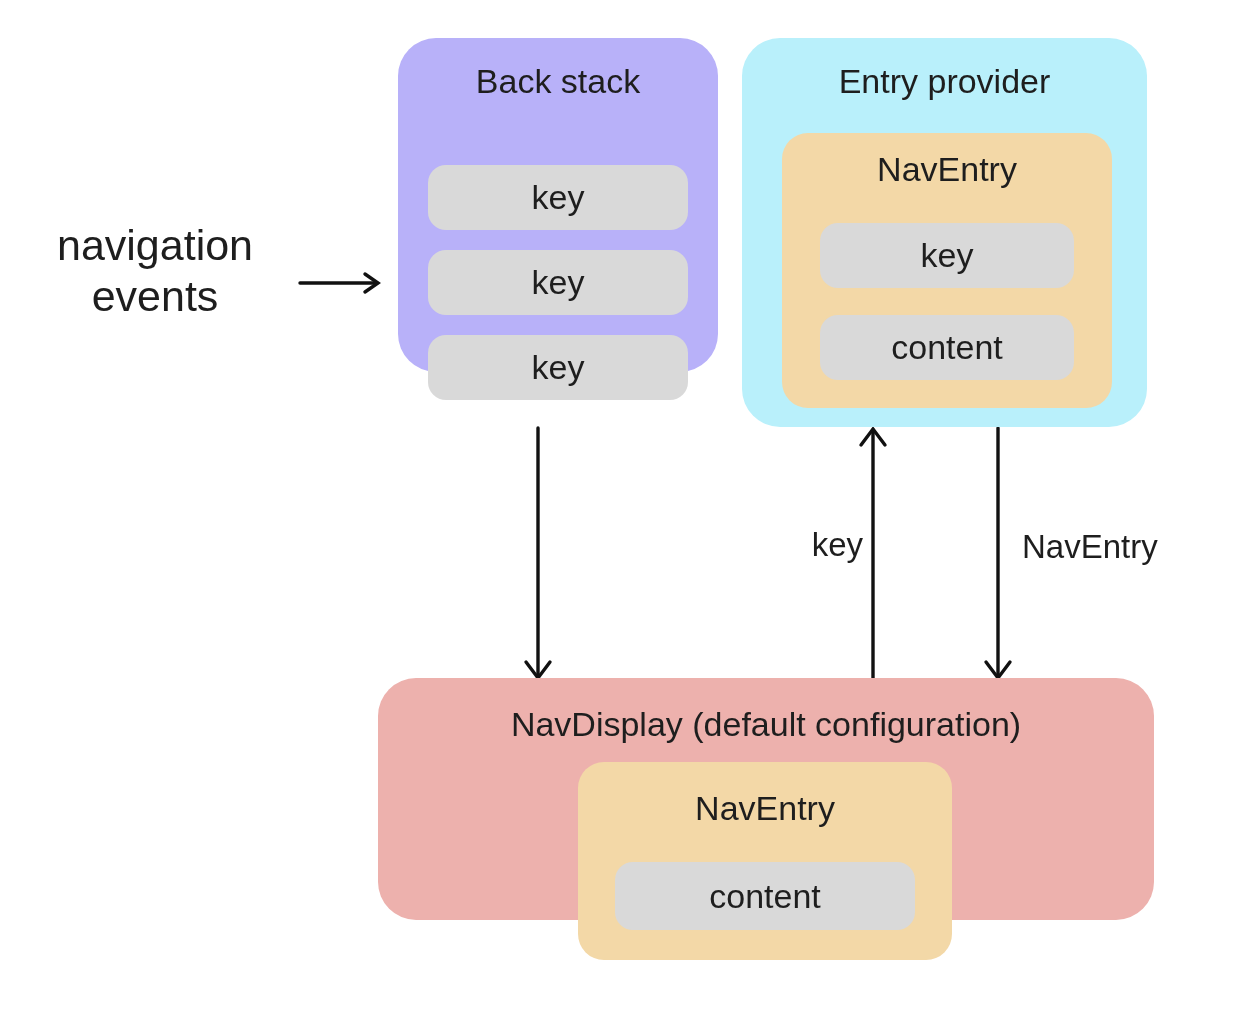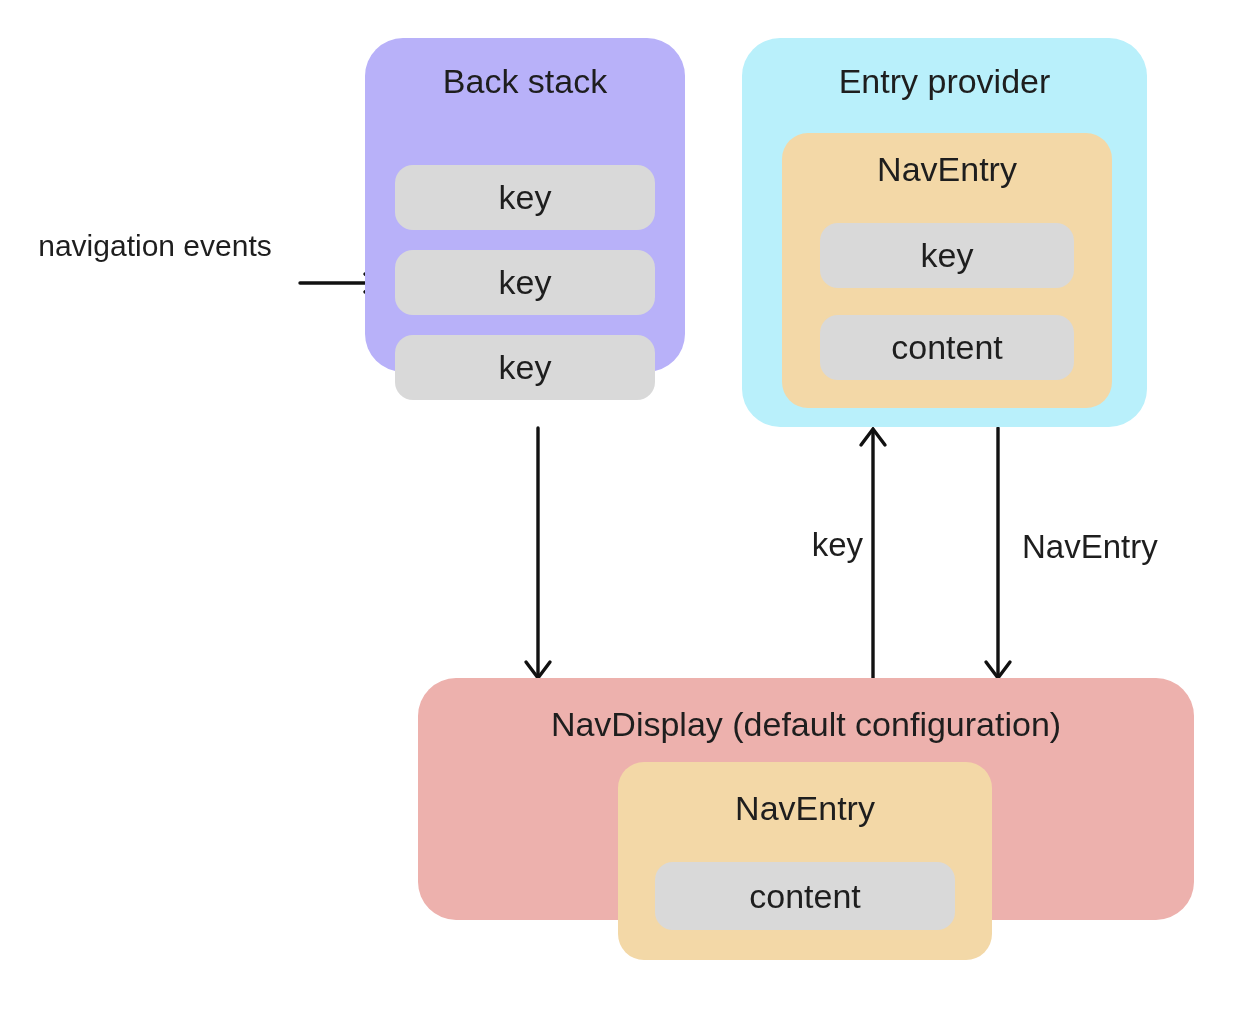--- a/index.html
+++ b/index.html
@@ -31,48 +31,48 @@
   }
   .pill {
     position: absolute;
     border-radius: 18px;
     display: flex;
     align-items: center;
     justify-content: center;
     font-size: 34px;
   }
   
-  .back-stack { left: 365px; top: 38px; width: 320px; height: 334px; }
+  .back-stack { left: 398px; top: 38px; width: 320px; height: 334px; }
   .back-stack .box-title { padding-top: 23px; }
   .back-stack .pill { left: 30px; width: 260px; height: 65px; }
   .bs-pill-1 { top: 127px; }
   .bs-pill-2 { top: 212px; }
   .bs-pill-3 { top: 297px; }
   
   .entry-provider { left: 742px; top: 38px; width: 405px; height: 389px; }
   .entry-provider .box-title { padding-top: 23px; }
   .ep-naventry { left: 40px; top: 95px; width: 330px; height: 275px; }
   .ep-naventry .box-title { padding-top: 16px; }
   .ep-naventry .pill { left: 38px; width: 254px; height: 65px; }
   .ep-key { top: 90px; }
   .ep-content { top: 182px; }
   
-  .nav-display { left: 378px; top: 678px; width: 776px; height: 242px; margin-left: 40px; }
+  .nav-display { left: 378px; top: 678px; width: 776px; height: 242px; }
   .nav-display .box-title { padding-top: 26px; }
   .nd-naventry { left: 200px; top: 84px; width: 374px; height: 198px; }
   .nd-naventry .box-title { padding-top: 26px; }
   .nd-naventry .pill { left: 37px; top: 100px; width: 300px; height: 68px; }
   
   .nav-events-label {
     position: absolute;
     left: 0;
     top: 220px;
     width: 310px;
     text-align: center;
-    font-size: 30px;
+    font-size: 43px;
     line-height: 51px;
   }
   .edge-label {
     position: absolute;
     font-size: 33px;
     line-height: 40px;
   }
   .edge-label-key {
     left: 613px;
     top: 525px;

